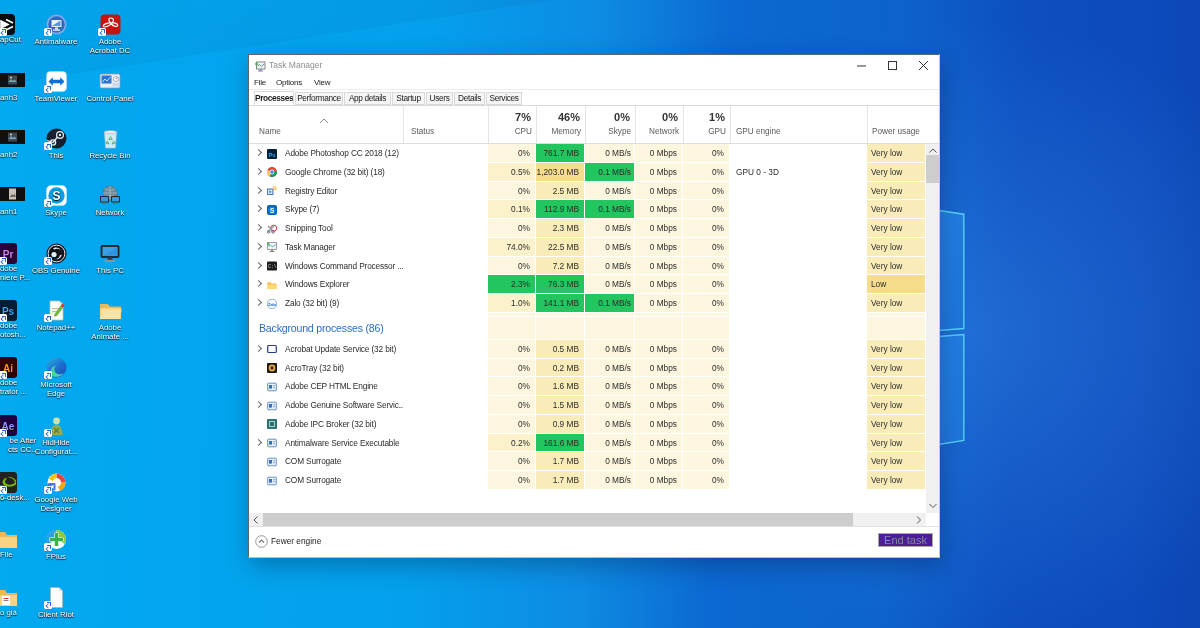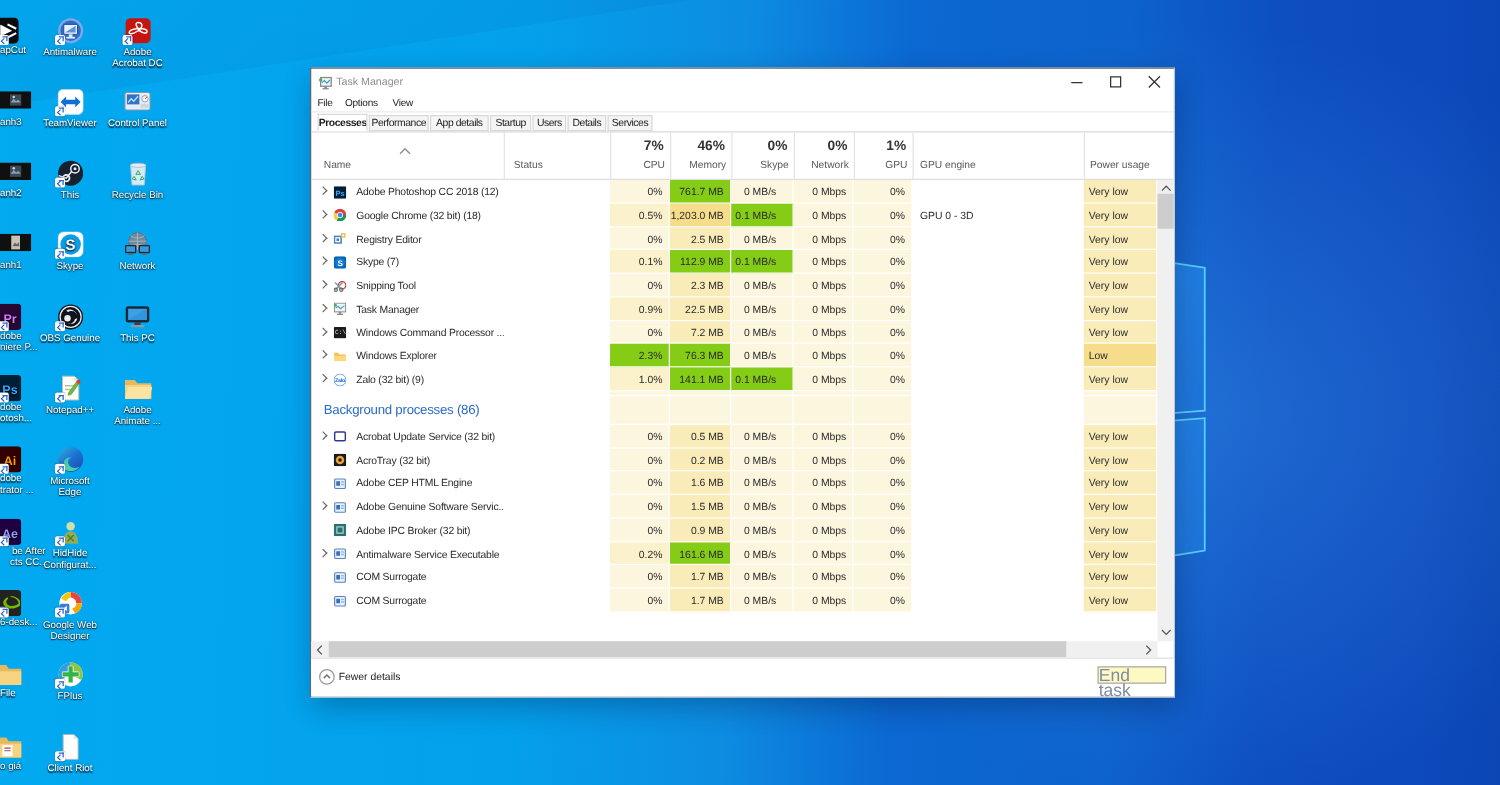--- a/index.html
+++ b/index.html
@@ -42,43 +42,43 @@
 .hlbl{position:absolute;top:72px;height:11px;font-size:8.2px;color:#5a5a5a}
 .hborder{position:absolute;top:88px;left:0;width:100%;height:1px;background:#dfdfdf}
 
 #tbody{position:absolute;left:0;top:89px;width:677px;height:368.5px;overflow:hidden;font-size:8.3px;color:#2b2b2b}
 .row{display:flex;height:18.75px;line-height:18.75px;white-space:nowrap}
 .row>div{height:100%}
 .cn{width:154px;position:relative;padding-left:36px;overflow:hidden;font-size:8.3px;letter-spacing:-0.15px}
 .cs{width:85px}
 .c1{width:48px;text-align:right;padding-right:5px}
 .c2{width:49px;text-align:right;padding-right:5px}
-.c3{width:50px;text-align:right;padding-right:13px}
+.c3{width:50px;text-align:right;padding-right:3px}
 .c4{width:48px;text-align:right;padding-right:5px}
 .c5{width:47px;text-align:right;padding-right:5px}
 .ce{width:137px;padding-left:6px}
 .cp{width:59px;padding-left:4px}
 .y0{background:#fdf6df;border-right:1px solid #fff;border-bottom:1px solid #fff}
 .y1{background:#fbf1cb;border-right:1px solid #fff;border-bottom:1px solid #fff}
 .y2{background:#f9ecb9;border-right:1px solid #fff;border-bottom:1px solid #fff}
-.y3{background:#84cc16;border-right:1px solid #fff;border-bottom:1px solid #fff}
+.y3{background:#22c55e;border-right:1px solid #fff;border-bottom:1px solid #fff}
 .y4{background:#f5dd8c;border-right:1px solid #fff;border-bottom:1px solid #fff}
 .shdr{color:#2a6cc4}
 .shdr .cn{padding-left:10px;font-size:10.6px;letter-spacing:-0.2px}
 .arr{position:absolute;left:5px;top:5px;width:8px;height:8px}
 .arr:before{content:"";position:absolute;left:2px;top:1px;width:4px;height:4px;border:1px solid #666;
   border-left:none;border-bottom:none;transform:rotate(45deg)}
 .ri{position:absolute;left:18px;top:4.5px;width:10px;height:10px}
 
 #vsb{position:absolute;right:0;top:89px;width:13px;height:368.5px;background:#f0f0f0;font-size:9px;color:#555}
 #hsb{position:absolute;left:0;top:457.5px;width:677px;height:13px;background:#f0f0f0}
 
 #sbar{position:absolute;left:0;bottom:0;width:100%;height:31.5px;background:#fff;border-top:1px solid #e0e0e0}
-#endtask{position:absolute;right:6px;top:6.5px;width:55px;height:13.5px;background:#fef9c3;border:1px solid #a9a9a9;
-  color:#808aa0;font-size:14px;line-height:12px}
+#endtask{position:absolute;right:6px;top:6.5px;width:55px;height:13.5px;background:#4c1d95;border:1px solid #a9a9a9;
+  color:#808aa0;font-size:11px;text-align:center;line-height:12px}
 </style>
 </head>
 <body>
 <div id="root">
   <div style="position:absolute;left:-50px;top:-317px;width:1500px;height:410px;
     transform:rotate(-8.76deg);transform-origin:0 100%;
     background:linear-gradient(to top, rgba(8,28,105,0.055), rgba(8,28,105,0.012) 45%, rgba(8,28,105,0) 70%);"></div>
   <svg width="0" height="0" style="position:absolute">
     <defs>
       <symbol id="x" viewBox="0 0 10 10">
@@ -506,21 +506,21 @@
         </div>
 <div class="row">
           <div class="cn"><div class="arr"></div><svg class="ri" width="10" height="10" viewBox="0 0 10 10">
               <rect x="0.5" y="0.5" width="9" height="7" fill="#f5f5f5" stroke="#888" stroke-width="0.8"></rect>
               <path d="M1.5 4.5 L3.5 3 L5.5 5 L8.5 2.5" stroke="#3aa3dc" stroke-width="0.9" fill="none"></path>
               <rect x="4" y="7.5" width="2" height="1.5" fill="#888"></rect>
               <rect x="2.5" y="9" width="5" height="1" fill="#888"></rect>
               <circle cx="1.3" cy="2.2" r="1.2" fill="#4caf50"></circle>
             </svg>Task Manager</div>
           <div class="cs"></div>
-          <div class="c1 y1">0.9%</div>
+          <div class="c1 y1">74.0%</div>
           <div class="c2 y2">22.5 MB</div>
           <div class="c3 y0">0 MB/s</div>
           <div class="c4 y0">0 Mbps</div>
           <div class="c5 y0">0%</div>
           <div class="ce"></div>
           <div class="cp y2">Very low</div>
         </div>
 <div class="row">
           <div class="cn"><div class="arr"></div><svg class="ri" width="10" height="10" viewBox="0 0 10 10">
               <rect width="10" height="9" y="0.5" rx="1" fill="#1a1a1a"></rect>
@@ -728,17 +728,17 @@
       <svg class="abs" style="right:4px;top:3px" width="6" height="8">
           <path d="M1 0.5 L4.5 4 L1 7.5" stroke="#555" fill="none" stroke-width="1"></path>
         </svg>
     </div>
 
     <div id="sbar">
       <svg class="abs" style="left:6px;top:8px" width="13" height="13" viewBox="0 0 13 13">
         <circle cx="6.5" cy="6.5" r="5.8" fill="none" stroke="#9a9a9a" stroke-width="1"></circle>
         <path d="M4 7.5 L6.5 5 L9 7.5" stroke="#777" fill="none" stroke-width="1.2"></path>
       </svg>
-      <div class="abs" style="left:22px;top:9.5px;font-size:8.3px;color:#1a1a1a">Fewer details</div>
+      <div class="abs" style="left:22px;top:9.5px;font-size:8.3px;color:#1a1a1a">Fewer engine</div>
       <div id="endtask">End task</div>
     </div>
   </div>
 </div>
 
 </body></html>

